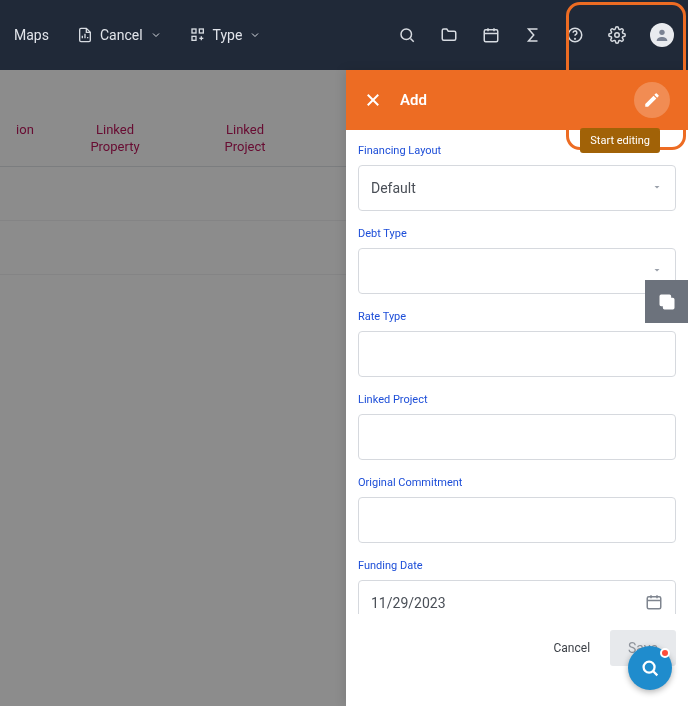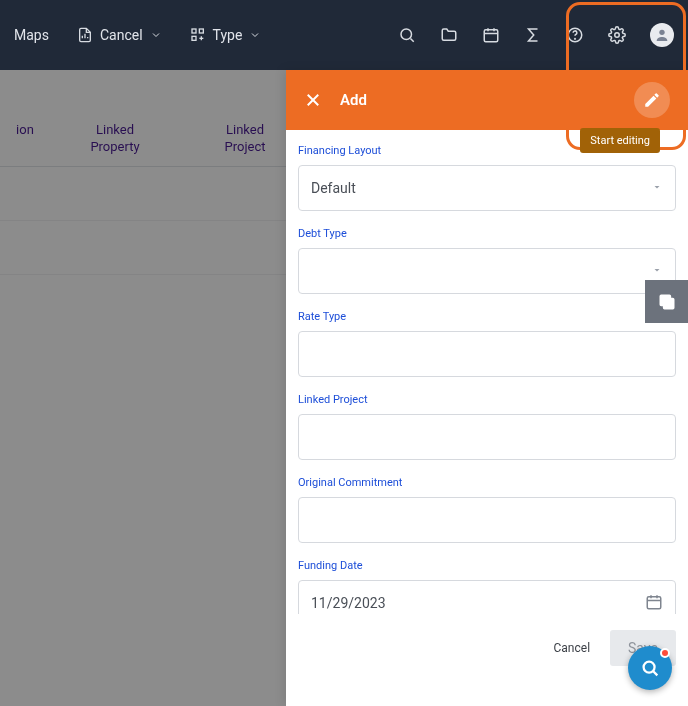--- a/index.html
+++ b/index.html
@@ -14,30 +14,30 @@
   .topbar .right { margin-left:auto; display:flex; align-items:center; gap:24px; }
   .icon-btn { color:#d7dbe1; cursor:pointer; display:flex; }
   .avatar { width:24px; height:24px; border-radius:50%; background:#e9ebef; display:flex; align-items:center; justify-content:center; }
   .avatar svg { fill:#7a8293; }
 
   .bg-content {
     position:absolute; inset:70px 0 0 0; background:#fff;
   }
   .bg-table { position:absolute; top:42px; left:0; width:100%; }
   .bg-head { display:flex; border-bottom:1px solid #e1e4e8; }
-  .bg-head .col { font-size:13px; color:#4c1d95; text-align:center; padding:10px 6px; line-height:1.3; }
+  .bg-head .col { font-size:13px; color:#be185d; text-align:center; padding:10px 6px; line-height:1.3; }
   .c1{width:50px;} .c2{width:130px;} .c3{width:130px;}
   .bg-row { height:54px; border-bottom:1px solid #f0f1f3; }
 
   .overlay {
     position:absolute; inset:70px 0 0 0; background:rgba(0,0,0,0.45);
   }
 
   .panel {
-    position:absolute; top:70px; right:0; width:402px; bottom:0; background:#fff;
+    position:absolute; top:70px; right:0; width:342px; bottom:0; background:#fff;
     display:flex; flex-direction:column; box-shadow:-2px 0 10px rgba(0,0,0,0.1);
   }
   .panel-head {
     height:60px; background:#ED6C23; display:flex; align-items:center; gap:18px;
     padding:0 18px; color:#fff;
   }
   .panel-head .close { cursor:pointer; display:flex; }
   .panel-head .title { font-size:15px; font-weight:600; }
   .panel-head .edit-circle {
     margin-left:auto; width:36px; height:36px; border-radius:50%; background:rgba(255,255,255,0.22);

